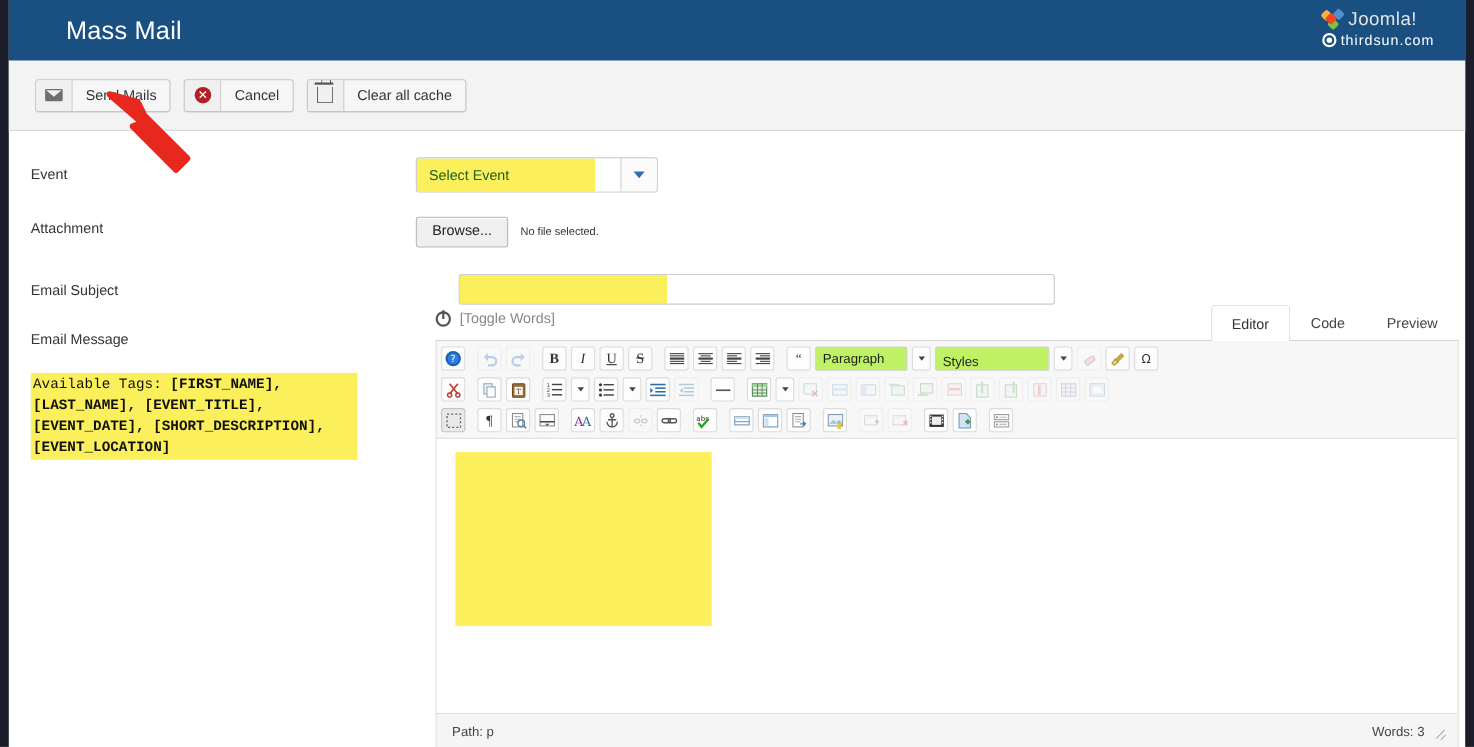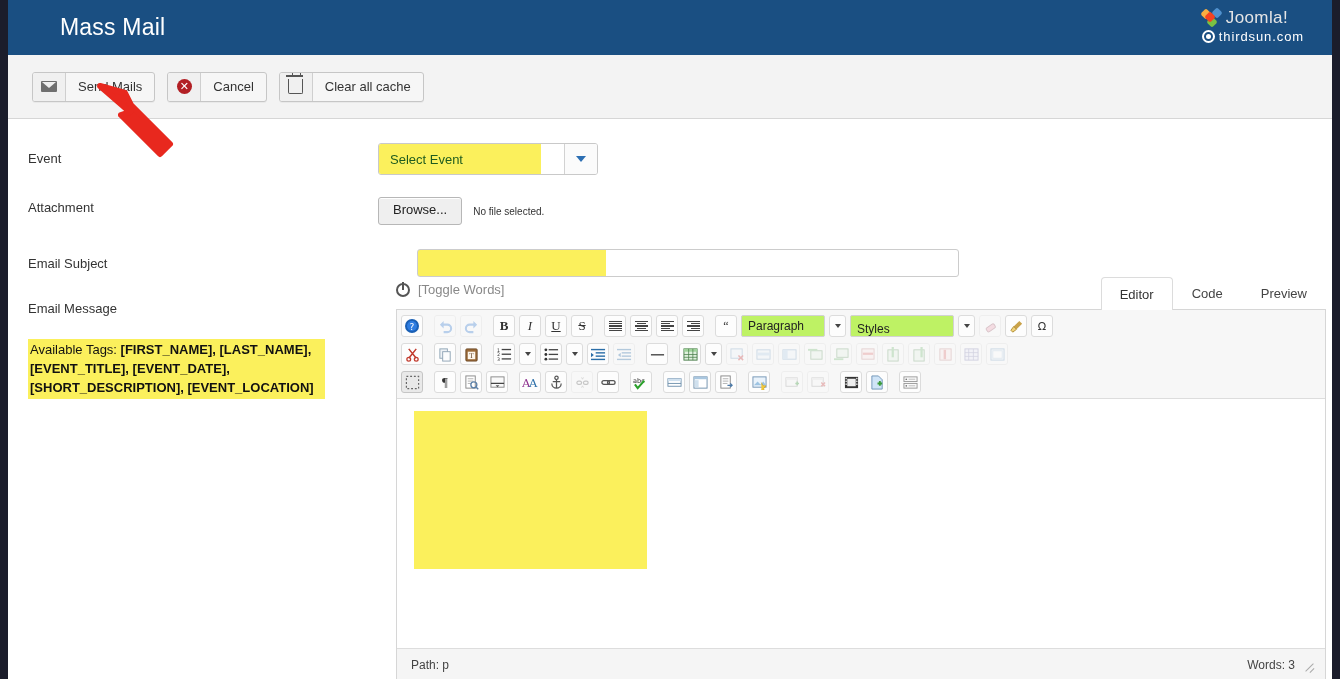--- a/index.html
+++ b/index.html
@@ -79,21 +79,21 @@
   .browse{height:26px;line-height:24px;padding:0 14px;background:#efefef;
           border:1px solid #b7b7b7;border-radius:3px;font-size:13px;color:#222;
           box-shadow:inset 0 1px 0 #fff;cursor:pointer;}
   .nofile{margin-left:11px;font-size:10px;color:#333;}
 
   .subject{width:542px;height:28px;border:1px solid #cccccc;border-radius:3px;
            background:linear-gradient(to right,#fbf05c 0,#fbf05c 188px,#fff 188px,#fff 100%);
            box-sizing:border-box;}
 
   .tags{display:inline-block;background:#fbf05c;color:#111;font-size:13px;
-        line-height:19px;padding:1px 3px 2px 2px;max-width:292px;}
+        line-height:19px;padding:1px 3px 2px 2px;max-width:292px;font-family:Liberation Mono, monospace;}
   .tags b{font-weight:700;}
 
   
   .editor{position:absolute;left:388px;top:263px;width:930px;box-sizing:border-box;}
   .ed-top{display:flex;align-items:flex-end;height:46px;}
   .toggle{display:flex;align-items:center;padding-bottom:12px;}
   .power{width:14px;height:14px;border:2px solid #555;border-radius:50%;
          position:relative;box-sizing:border-box;margin-right:8px;}
   .power:before{content:"";position:absolute;left:4px;top:-3px;width:2px;height:8px;
                 background:#555;}

